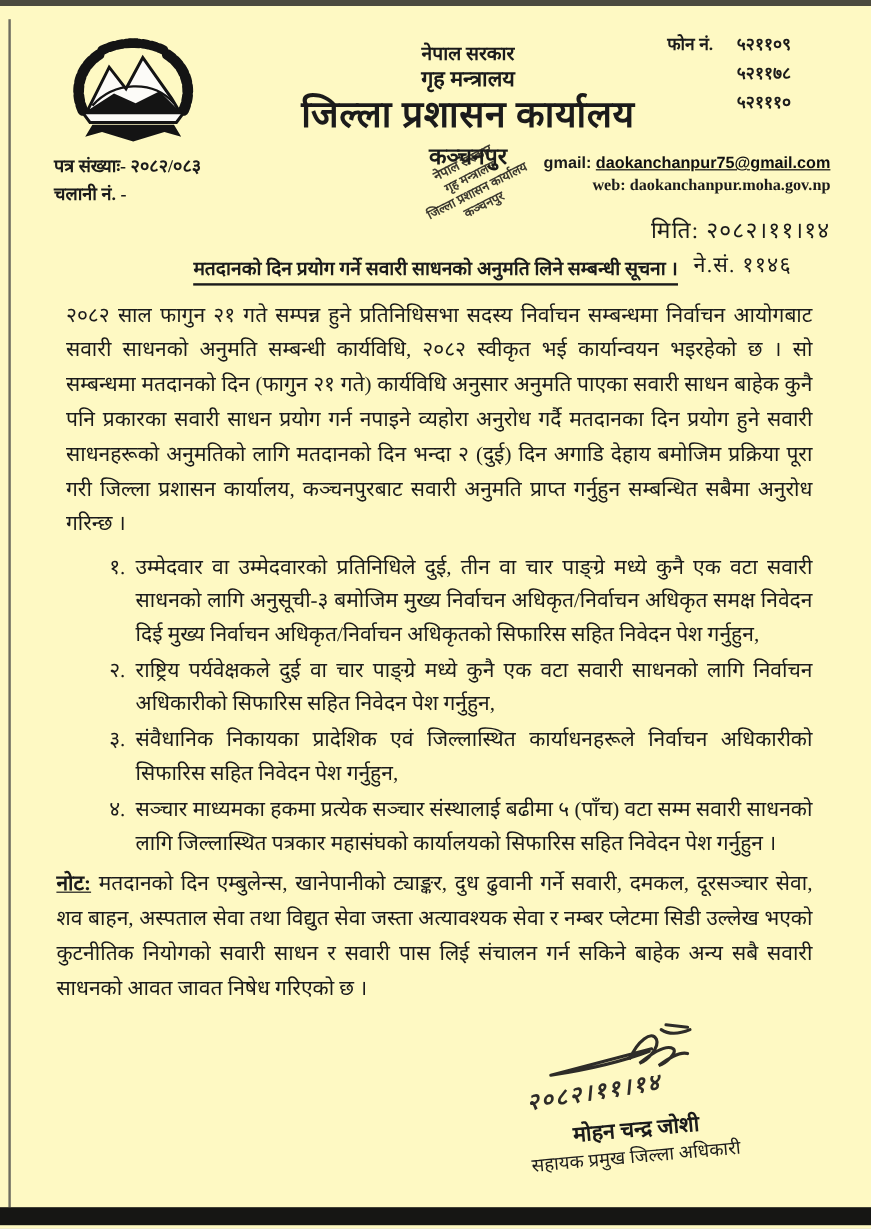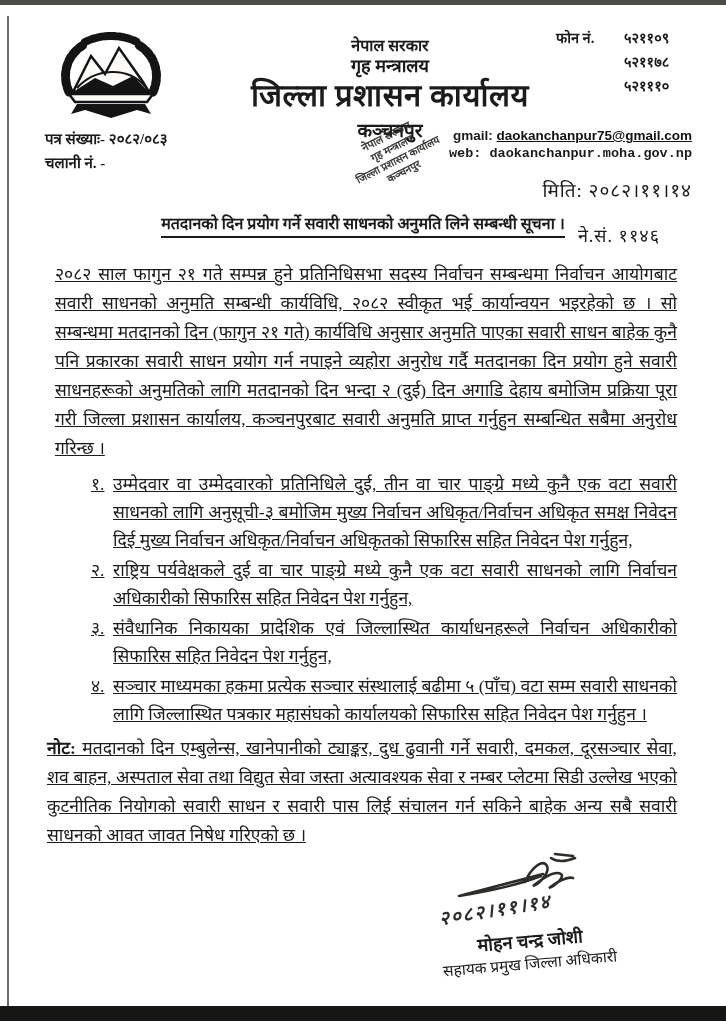--- a/index.html
+++ b/index.html
@@ -1,20 +1,20 @@
 <!DOCTYPE html>
 <html><head>
 <meta charset="utf-8">
 <style>
   html,body{margin:0;padding:0;background:#d8d8d4;}
   .page{
     position:relative;
     width:726px;height:1024px;
     margin:0 auto;
-    background:#ffffff;
+    background:#fef9c3;
     overflow:hidden;
     font-family:"Liberation Serif","DejaVu Serif",serif;
     color:#1b1b1b;
   }
   
   .scan-top{position:absolute;top:0;left:0;width:726px;height:5px;background:#2b2b28;opacity:.85;}
   .scan-left{position:absolute;top:16px;left:7px;width:2px;height:990px;background:#4a4a46;opacity:.8;}
   .scan-bottom{position:absolute;top:1006px;left:0;width:726px;height:15px;background:#161614;}
   
   .header{position:absolute;top:0;left:0;width:726px;height:248px;}
@@ -27,36 +27,36 @@
   .stamp{
     position:absolute;top:128px;left:300px;width:190px;
     transform:rotate(-27deg);transform-origin:center;
     text-align:center;color:rgba(35,33,30,.88);
     font-size:10.5px;line-height:13px;font-weight:bold;
   }
   .stamp .s0{font-size:11px;}
   .phones{position:absolute;top:26px;left:556px;font-size:14.5px;font-weight:bold;line-height:24px;}
   .phones .row{display:flex;}
   .phones .lbl{width:58px;}
-  .phones .num{margin-left:10px;}
+  .phones .num{}
   .letterno{position:absolute;top:127px;left:45px;font-size:15px;font-weight:bold;line-height:24px;}
   .contact{position:absolute;top:128px;left:400px;width:292px;text-align:right;}
   .email-line{font-size:13.5px;font-weight:bold;font-family:"Liberation Sans","DejaVu Sans",sans-serif;}
   .email-line a{color:#111;}
-  .web-line{font-size:13.5px;font-weight:bold;font-family:Liberation Mono, monospace;margin-top:3px;}
+  .web-line{font-size:13.5px;font-weight:bold;font-family:Liberation Serif, serif;margin-top:3px;}
   .miti-line{font-size:19px;margin-top:16px;letter-spacing:1px;}
-  .ns-line{font-size:18px;margin-top:20px;padding-right:32px;letter-spacing:1px;text-align:right;}
+  .ns-line{font-size:18px;margin-top:4px;padding-right:32px;letter-spacing:1px;text-align:right;}
   
   .title-wrap{position:absolute;top:212px;left:0;width:726px;text-align:center;}
   .doc-title{
     display:inline-block;font-size:16px;font-weight:bold;
     border-bottom:2px solid #1b1b1b;padding-bottom:2px;text-align:center;
   }
   
-  .body{position:absolute;top:260px;left:55px;width:622px;font-size:17.5px;line-height:29px;text-align:justify;text-decoration:underline;}
+  .body{position:absolute;top:248px;left:55px;width:622px;font-size:17.5px;line-height:29px;text-align:justify;}
   .para1{margin:0;}
   .list{margin:7px 0 0 0;padding:0;list-style:none;}
   .list .item{display:flex;margin:0 0 2px 0;}
   .list .num{width:22px;flex:0 0 22px;text-align:left;padding-left:36px;box-sizing:content-box;}
   .list .txt{flex:1;text-align:justify;line-height:28px;}
   .note{margin:6px 0 0 -8px;}
   .note-label{font-weight:bold;text-decoration:underline;}
   
   .sig{position:absolute;top:850px;left:380px;width:300px;}
   .squiggle{position:absolute;top:2px;left:75px;width:170px;height:60px;}

